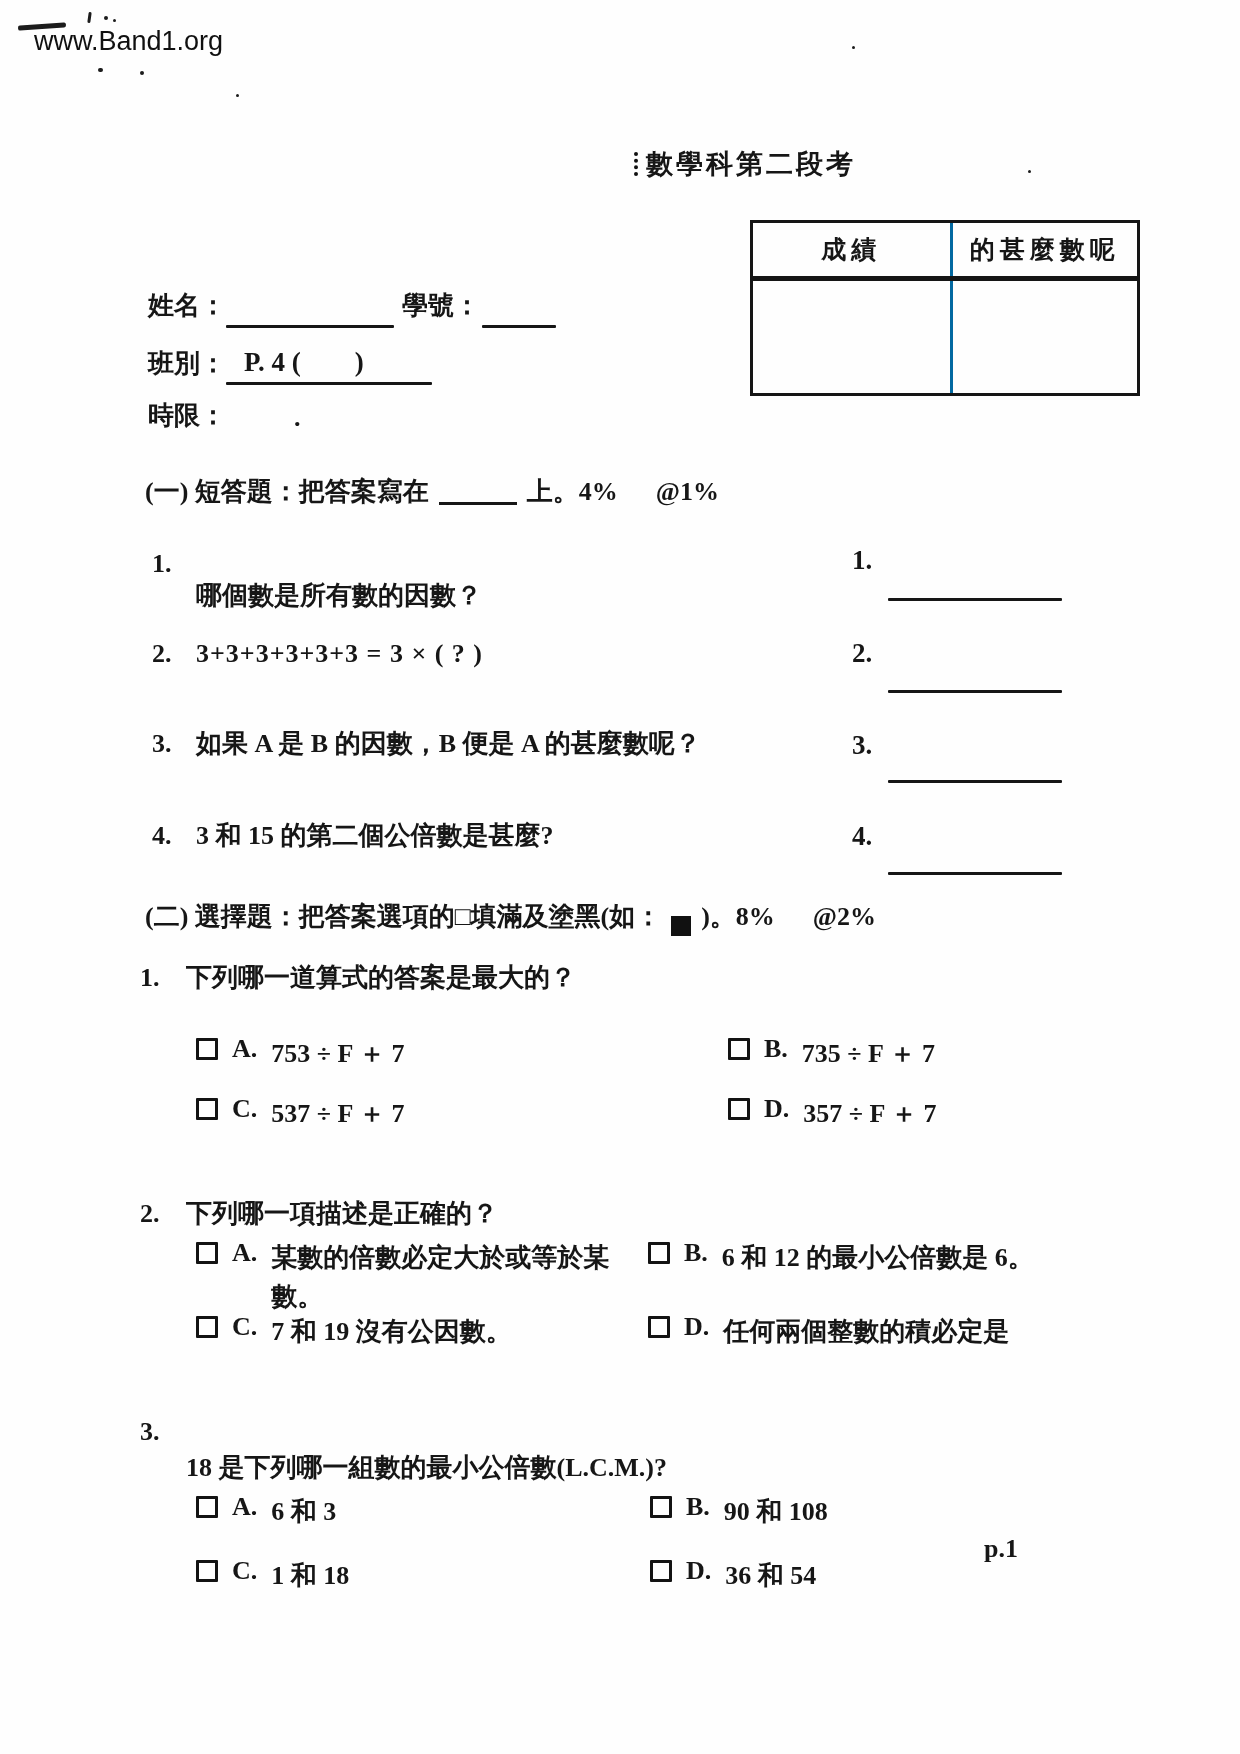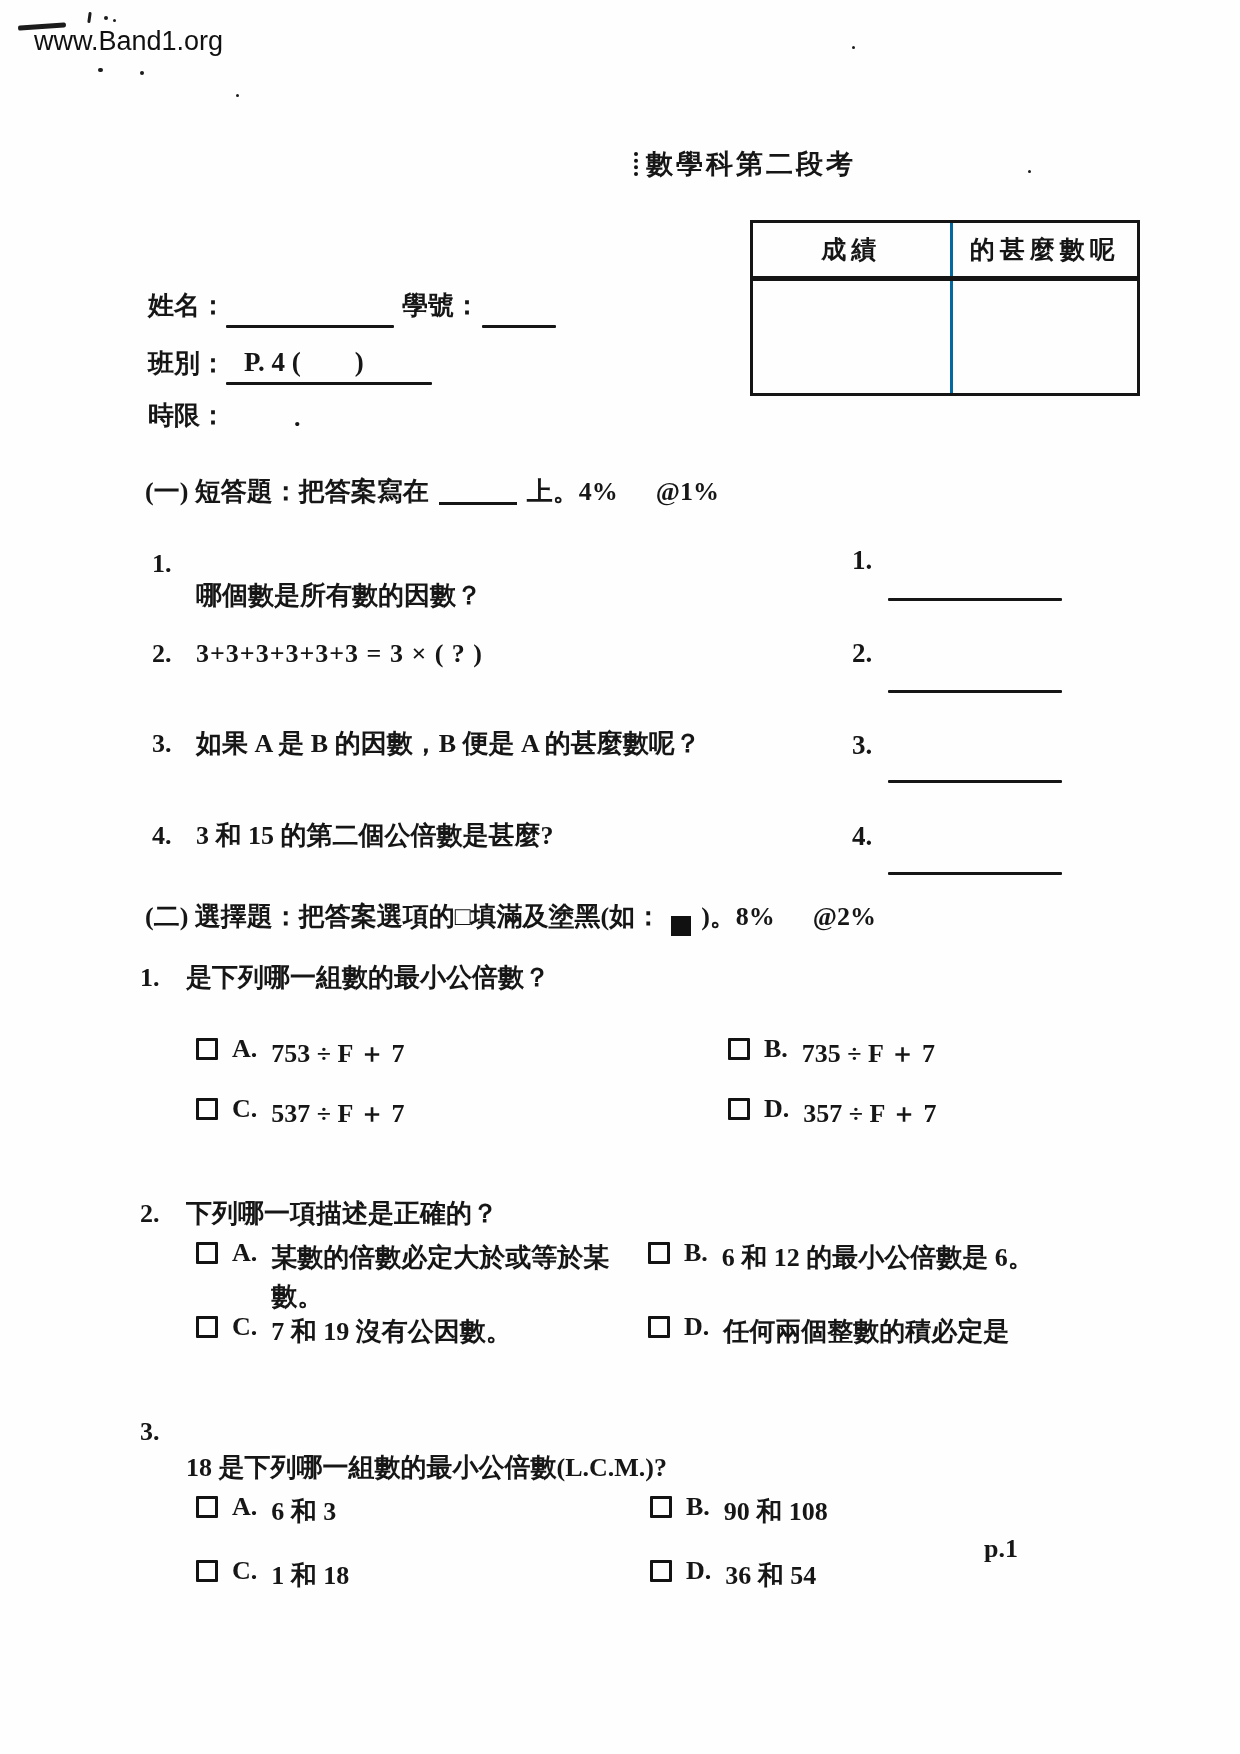--- a/index.html
+++ b/index.html
@@ -162,21 +162,21 @@
   <div class="blank" style="left:888px;top:872px;width:174px;"></div>
 
   <div class="abs h-flex" style="left:145px;top:901px;">
     <span class="txt">(二) 選擇題：把答案選項的□填滿及塗黑(如：</span>
     <span class="fsq"></span>
     <span class="txt">)。8%</span>
     <span class="txt rate">@2%</span>
   </div>
 
   <div class="abs txt" style="left:140px;top:962px;">1.</div>
-  <div class="abs txt" style="left:186px;top:962px;">是下列哪一組數的最小公倍數？</div>
+  <div class="abs txt" style="left:186px;top:962px;">下列哪一道算式的答案是最大的？</div>
 
   <div class="abs opt" style="left:196px;top:1034px;">
     <span class="cb"></span>
     <span class="opt-label">A.</span>
     <div class="opt-text">
         <div>753 ÷ F ＋ 7</div>
       </div>
   </div>
   <div class="abs opt" style="left:728px;top:1034px;">
     <span class="cb"></span>

